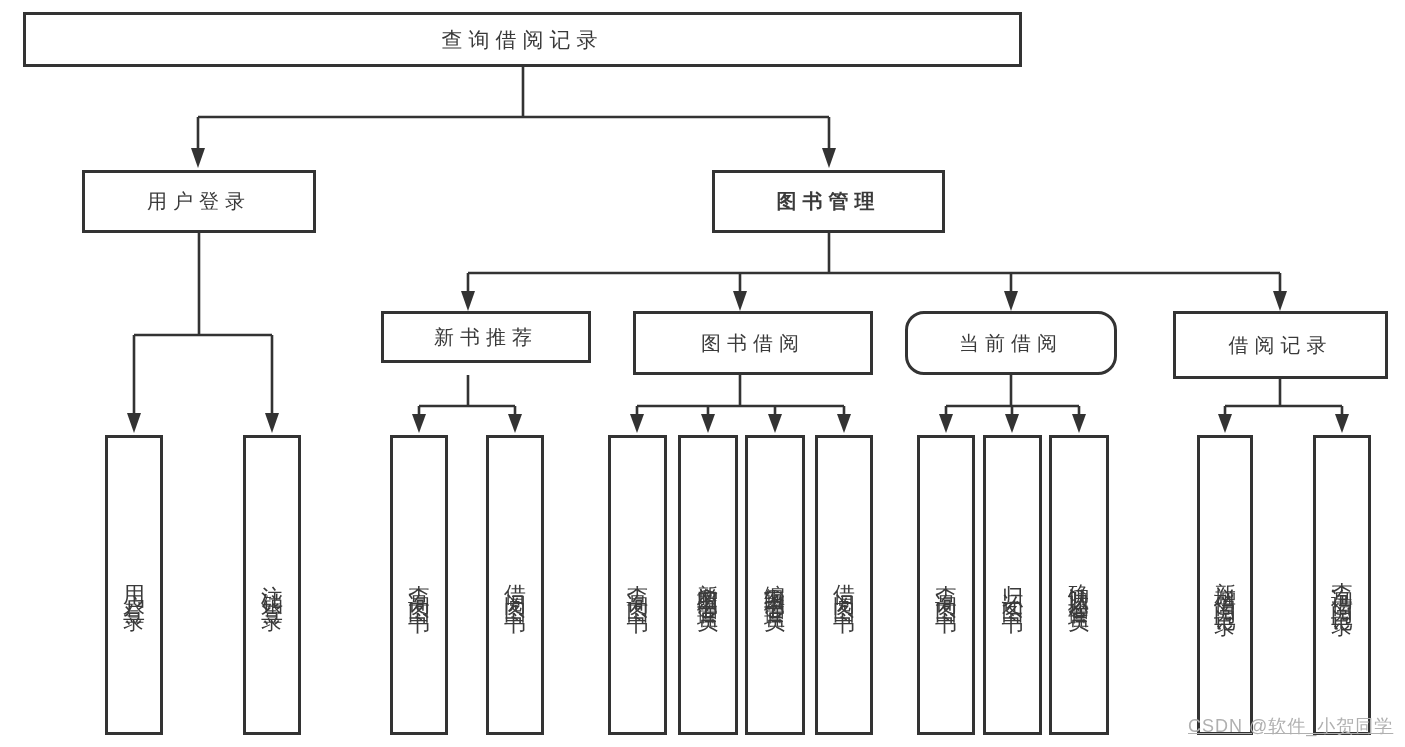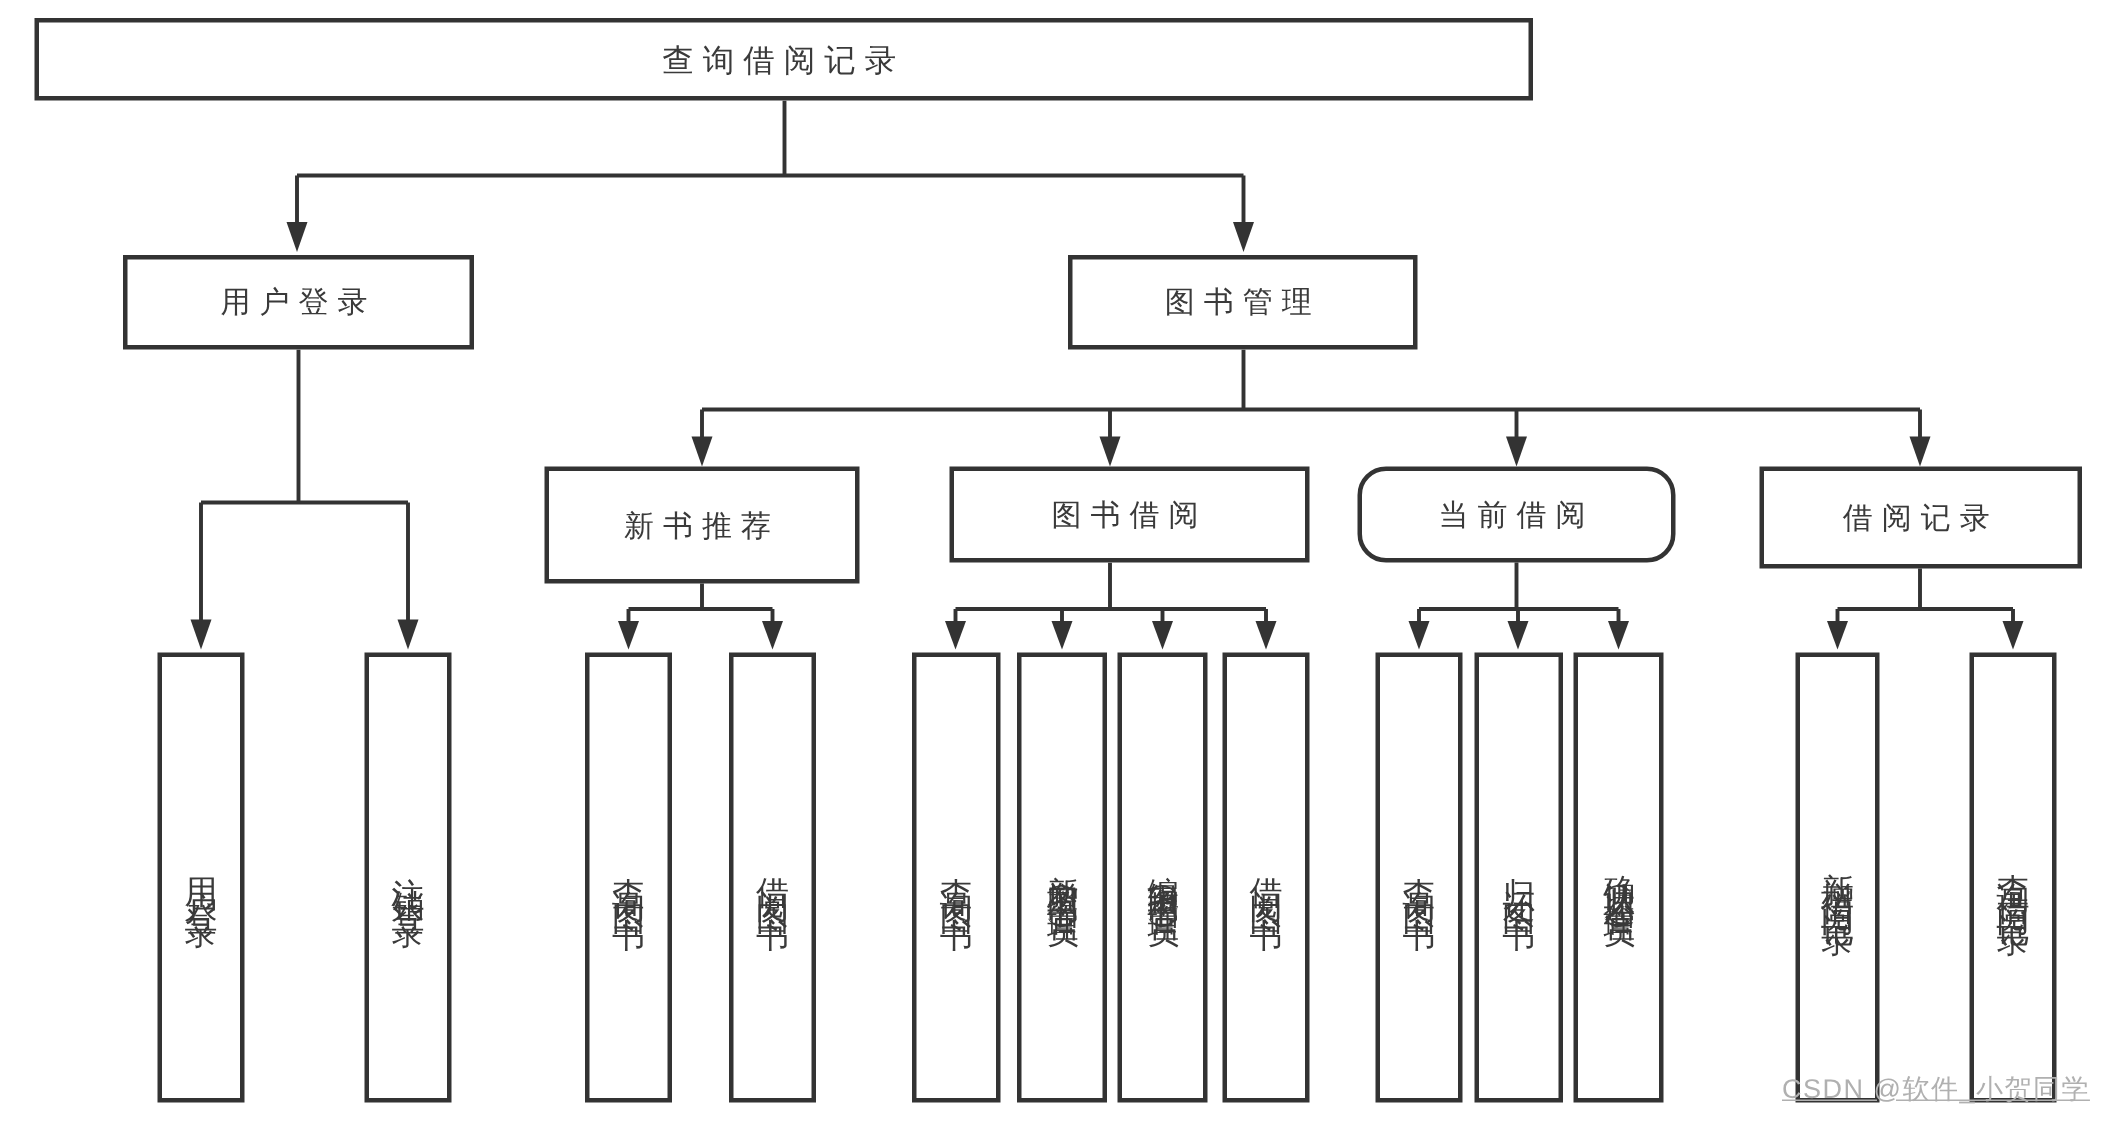--- a/index.html
+++ b/index.html
@@ -114,23 +114,23 @@
     <g>
       <path d="M1280 375 V406 M1225 406 H1342 M1225 406 V416 M1342 406 V416"></path>
       <polygon points="1218,414 1232,414 1225,433"></polygon>
       <polygon points="1335,414 1349,414 1342,433"></polygon>
     </g>
   </svg>
 
   <div class="hbox root" style="left:23px; top:12px; width:999px; height:55px;">查询借阅记录</div>
 
   <div class="hbox" style="left:82px; top:170px; width:234px; height:63px;">用户登录</div>
-  <div class="hbox" style="left:712px; top:170px; width:233px; height:63px;">图书管理</div>
+  <div class="hbox" style="left:712px; top:170px; width:233px; height:63px;font-weight:bold;">图书管理</div>
 
-  <div class="hbox" style="left:363px; top:311px; width:210px; height:78px;">新书推荐</div>
+  <div class="hbox" style="left:381px; top:311px; width:210px; height:52px;">新书推荐</div>
   <div class="hbox" style="left:633px; top:311px; width:240px; height:64px;">图书借阅</div>
   <div class="hbox" style="left:905px; top:311px; width:212px; height:64px;border-radius:19px;">当前借阅</div>
   <div class="hbox" style="left:1173px; top:311px; width:215px; height:68px;">借阅记录</div>
 
   <div class="vbox" style="left:105px; width:58px;">
     <span>用户登录</span>
   </div>
   <div class="vbox" style="left:243px; width:58px;">
     <span>注销登录</span>
   </div>

